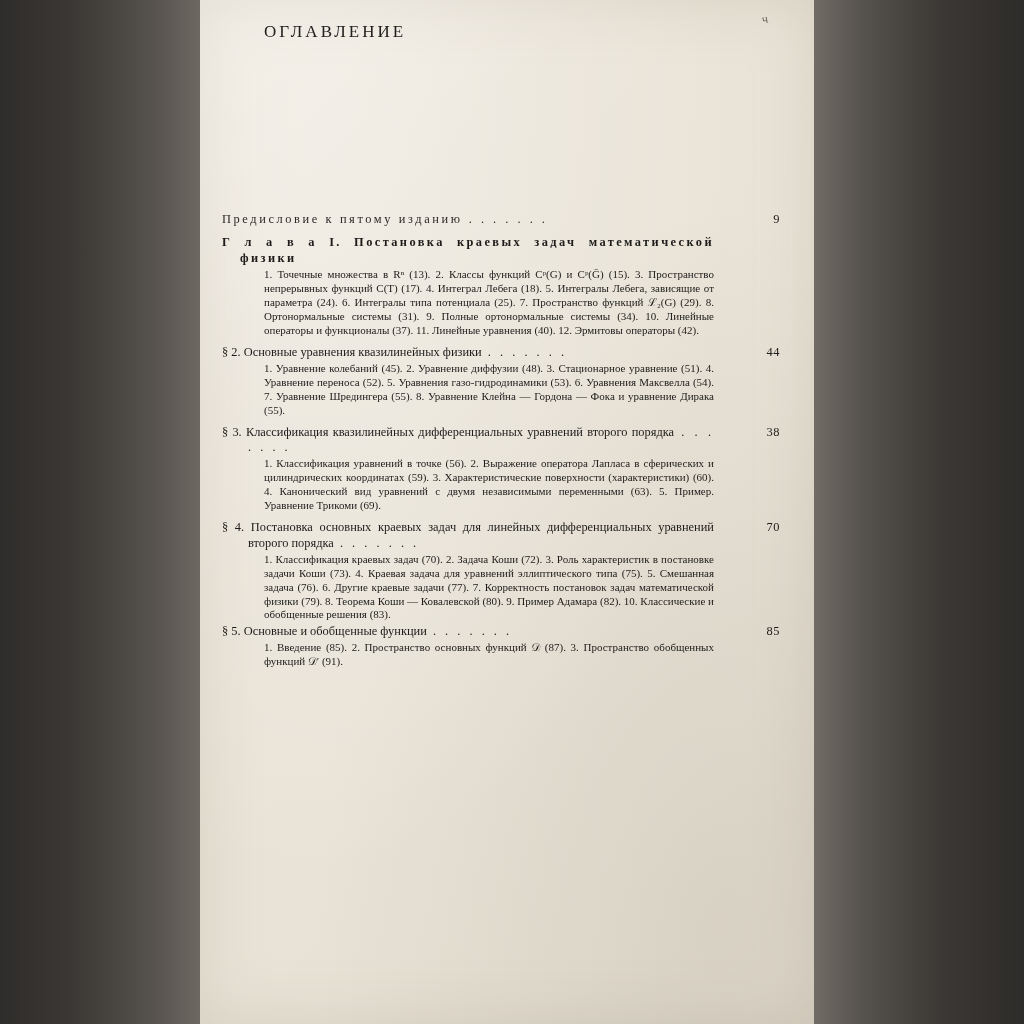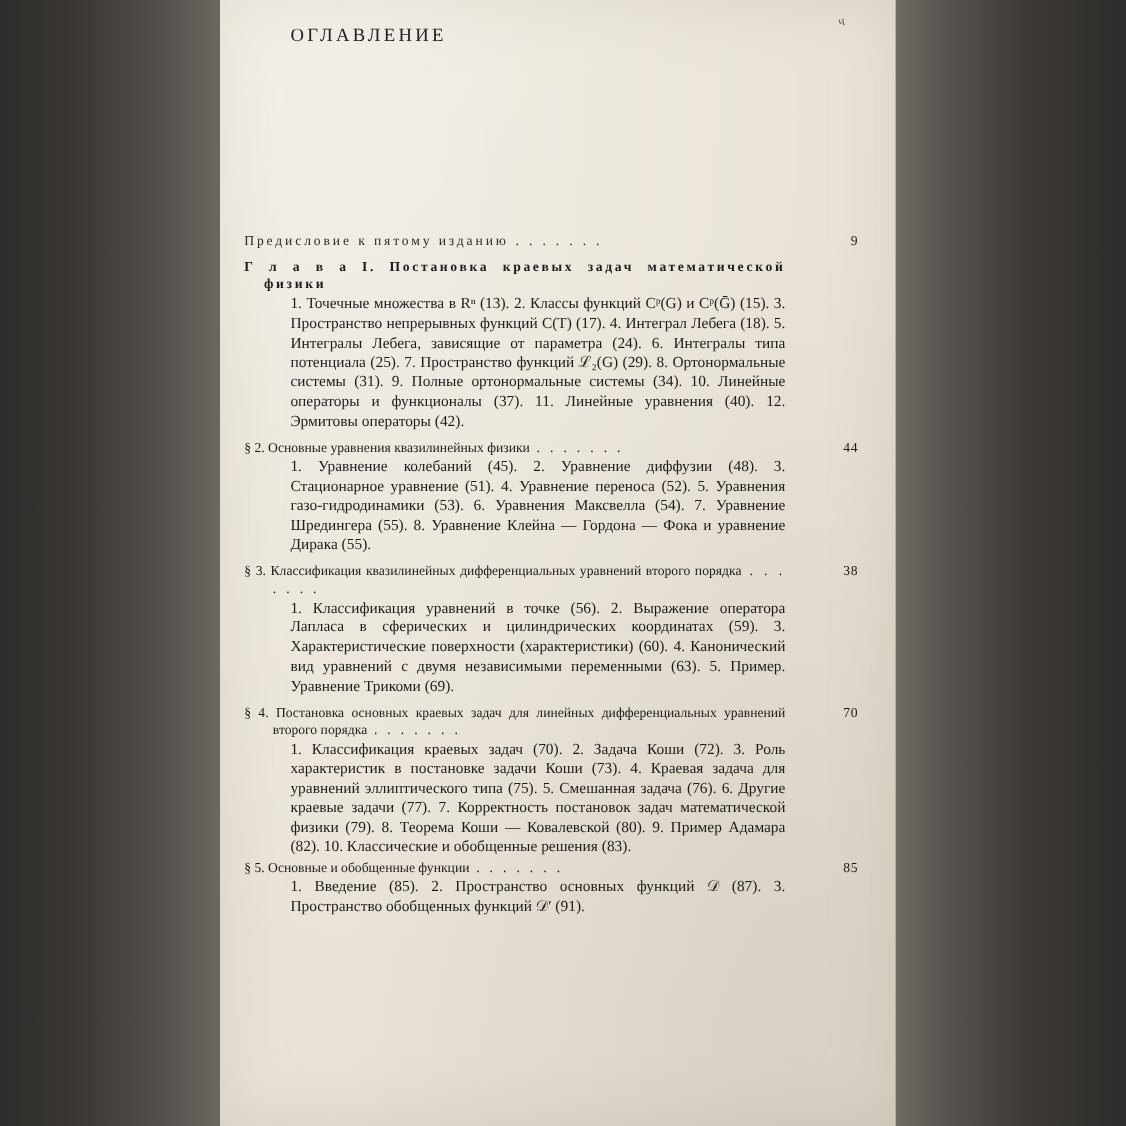--- a/index.html
+++ b/index.html
@@ -10,21 +10,21 @@
   body {
     width: 1024px;
     height: 1024px;
     overflow: hidden;
     font-family: "Liberation Serif", serif;
   }
   #page {
     position: relative;
     width: 1024px;
     height: 1024px;
-    background: #fdba74;
+    background: #7dd3fc;
   }
   
   .gutter-left {
     position: absolute;
     left: 0; top: 0;
     width: 200px; height: 1024px;
     background: linear-gradient(to right, #2f2d2b 0%, #3a3734 35%, #55514c 75%, #6d6761 100%);
   }
   .gutter-right {
     position: absolute;
@@ -121,21 +121,21 @@
   .sec-body {
     display: block;
     margin-left: 26px;
     text-indent: -26px;
   }
   .sub {
     margin-left: 42px;
     margin-top: 1px;
     text-align: justify;
     text-justify: inter-word;
-    font-size: 14px;
+    font-size: 11px;
     line-height: 1.27;
     padding-right: 66px;
   }
   .chapter-indent {
     margin-left: 18px;
     text-indent: -18px;
   }
 </style>
 </head>
 <body>

